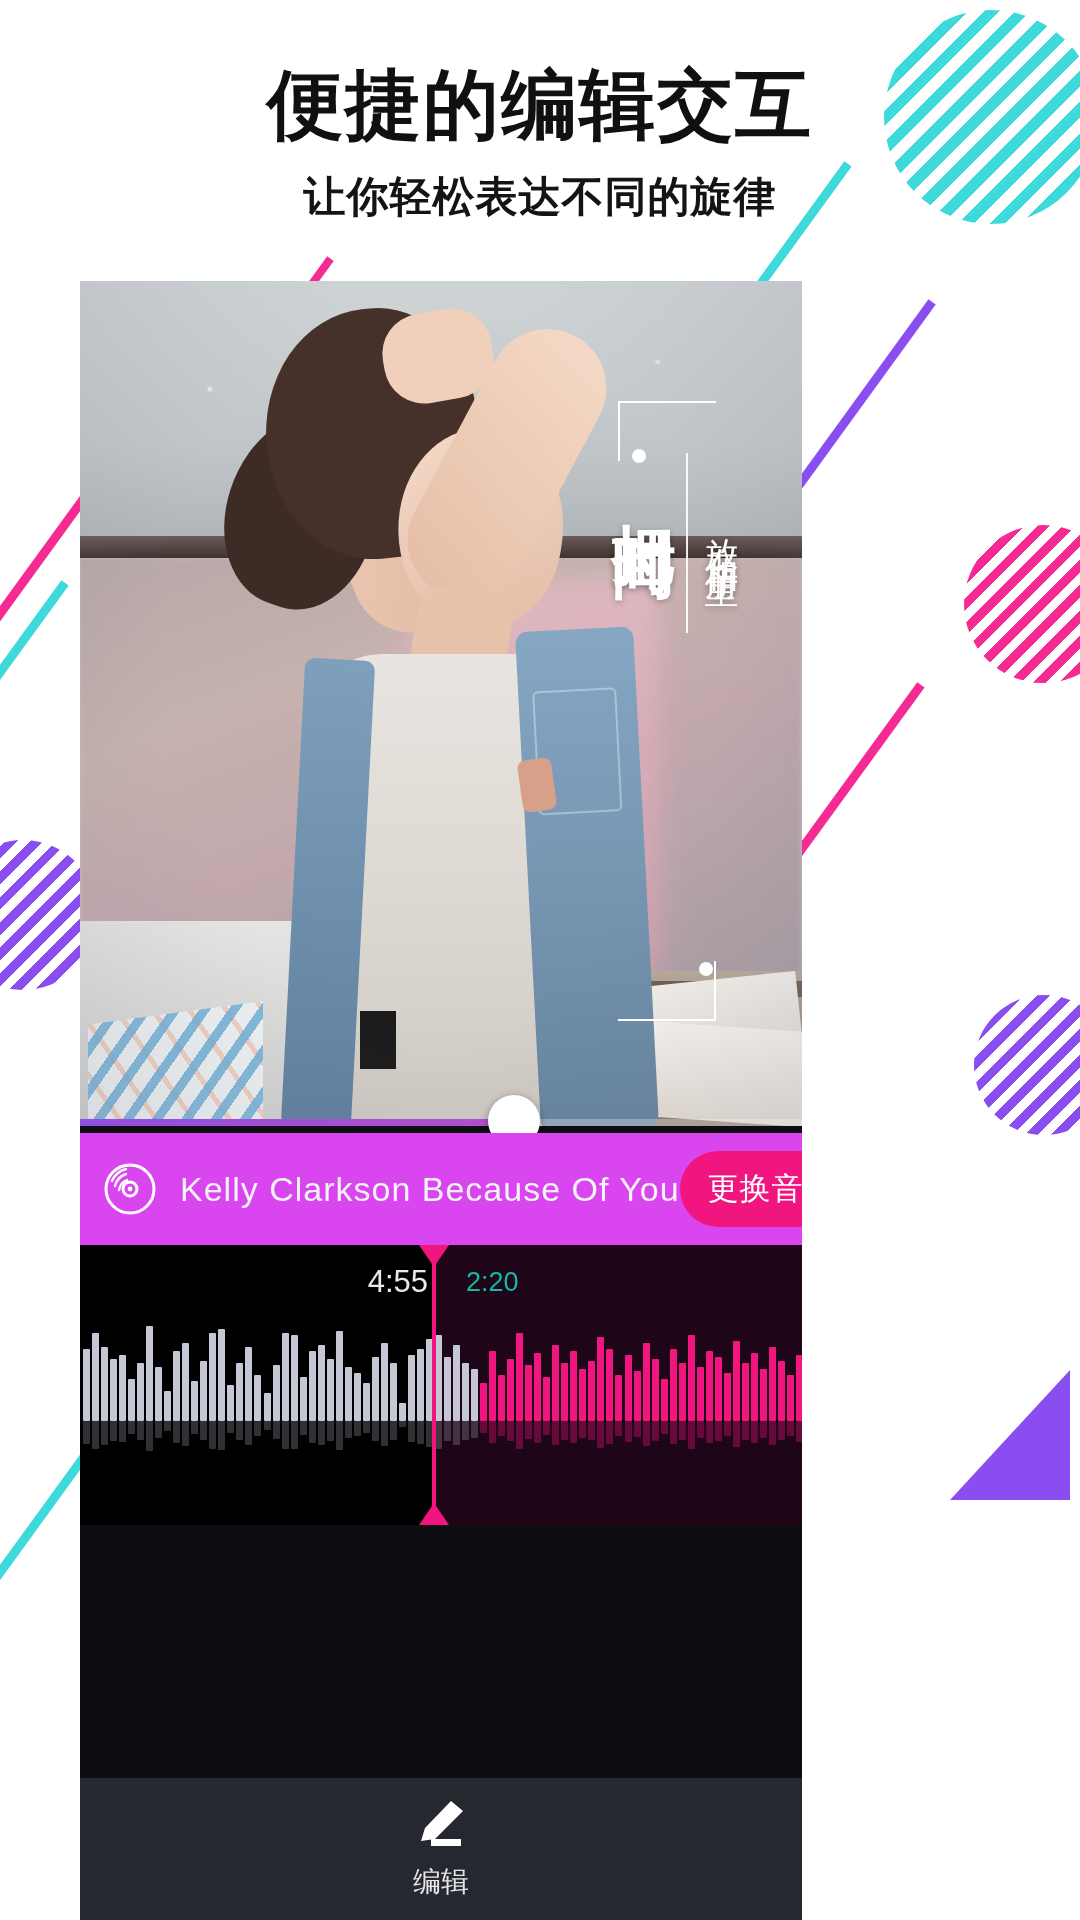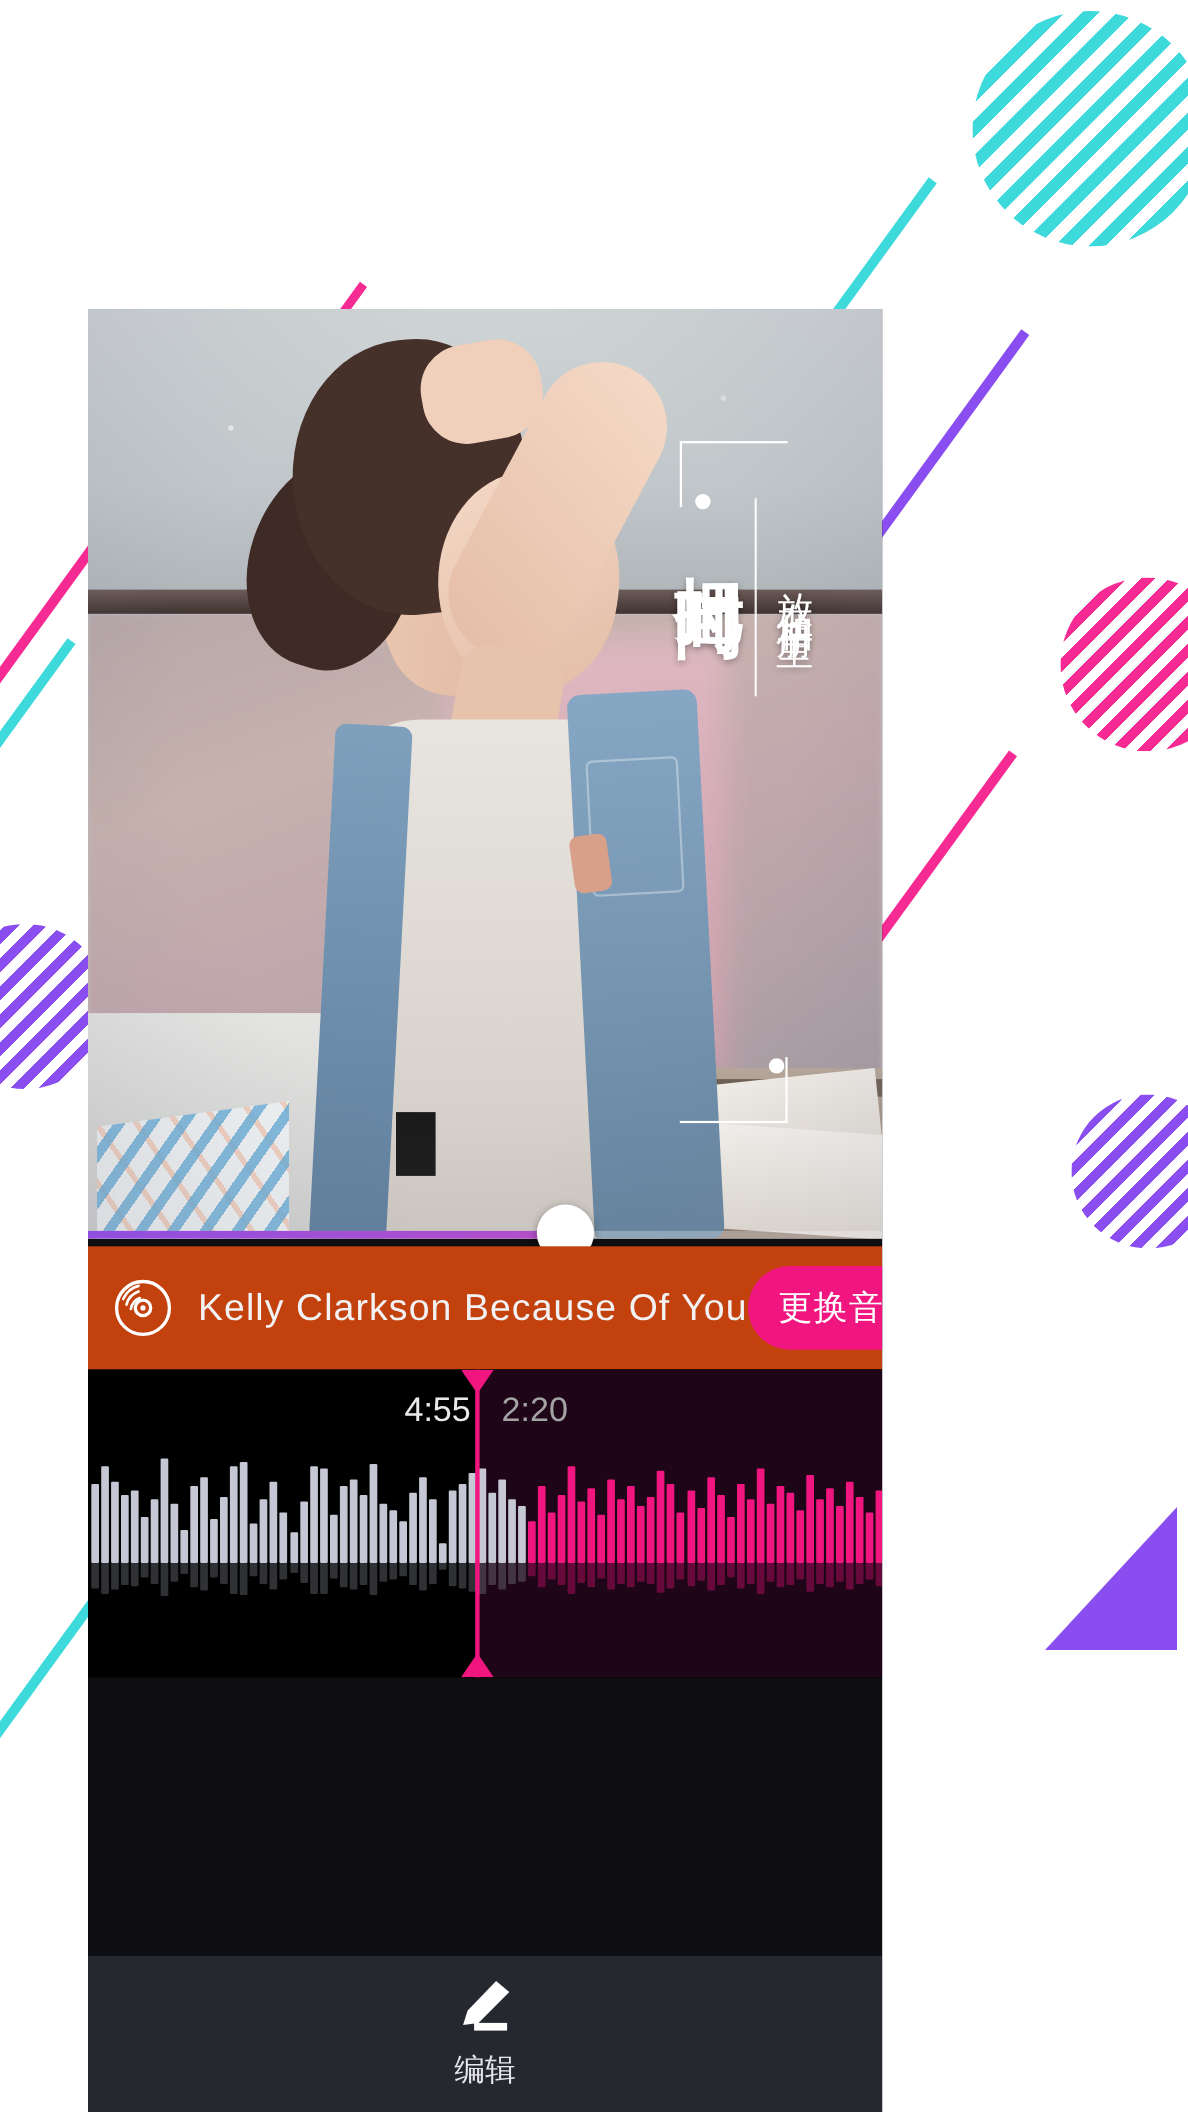--- a/index.html
+++ b/index.html
@@ -207,21 +207,21 @@
     background: linear-gradient(90deg,#8f4fe0,#b44fc9);
   }
   .slider-knob{
     position:absolute; left:408px; top:814px; width:52px; height:52px; border-radius:50%;
     background:#fff; box-shadow: 0 2px 8px rgba(0,0,0,.35);
   }
 
   
   .musicbar{
     position:absolute; left:0; top:852px; width:722px; height:112px;
-    background:#c2410c; display:flex; align-items:center; padding: 0 22px;
+    background:#d946ef; display:flex; align-items:center; padding: 0 22px;
   }
   .disc-icon{ width:56px; height:56px; flex:0 0 56px; position:relative; }
   .song-title{
     margin-left:22px; color:#f2f2f4; font-size:34px; letter-spacing:1px;
     white-space:nowrap; font-family:"Liberation Sans",sans-serif;
   }
   .change-btn{
     margin-left:auto; background:#f0157f; color:#fff; border:none;
     border-radius:44px; padding: 17px 28px; font-size:31px; font-weight:400;
     letter-spacing:1px; font-family:"DejaVu Sans","Liberation Sans",sans-serif;
@@ -239,21 +239,21 @@
   }
   .tl-times{
     position:absolute; left:0; top:14px; width:722px; height:46px;
     display:flex; align-items:center; z-index:3;
   }
   .tl-time-left{
     position:absolute; right:374px; color:#e9e9ec; font-size:31px;
     font-family:"Liberation Sans",sans-serif;
   }
   .tl-time-right{
-    position:absolute; left:376px; color:#a3a3a3; font-size:31px;
+    position:absolute; left:386px; color:#14b8a6; font-size:27px;
     font-family:"Liberation Sans",sans-serif;
   }
   .playhead{
     position:absolute; left:352px; top:0; width:4px; height:280px;
     background:#f0157f; z-index:4;
   }
   .playhead .cap-top{
     position:absolute; left:-13px; top:0; width:30px; height:22px;
     background:#f0157f; clip-path: polygon(0 0, 100% 0, 50% 100%);
   }
@@ -316,20 +316,24 @@
   <div class="deco" style="left:770px; top:140px; width:9px; height:250px; background:#3dd9db; transform:rotate(36deg);"></div>
   <div class="deco" style="left:860px; top:280px; width:9px; height:230px; background:#8a4ef0; transform:rotate(36deg);"></div>
   <div class="deco" style="left:840px; top:660px; width:9px; height:260px; background:#f52a93; transform:rotate(36deg);"></div>
 
   <div class="deco" style="left:20px; top:430px; width:9px; height:300px; background:#f52a93; transform:rotate(36deg);"></div>
   <div class="deco" style="left:-10px; top:560px; width:9px; height:240px; background:#3dd9db; transform:rotate(36deg);"></div>
   <div class="deco" style="left:300px; top:250px; width:8px; height:90px; background:#f52a93; transform:rotate(36deg);"></div>
   <div class="deco" style="left:30px; top:1380px; width:9px; height:290px; background:#3dd9db; transform:rotate(36deg);"></div>
   <div class="deco" style="right:10px; top:1370px; width:120px; height:130px; background:#8a4ef0; clip-path:polygon(100% 0,100% 100%,0 100%);"></div>
 
+  <div class="header">
+    <div class="title">便捷的编辑交互</div>
+    <div class="subtitle">让你轻松表达不同的旋律</div>
+  </div>
 
   <div class="phone">
 
     <div class="photo">
       <div class="photo-scene">
         <div class="bg-wall"></div>
         <div class="bg-glass"></div>
         <div class="bg-pinkdrape"></div>
         <div class="bg-frame"></div>
         <div class="bg-desk"></div>

